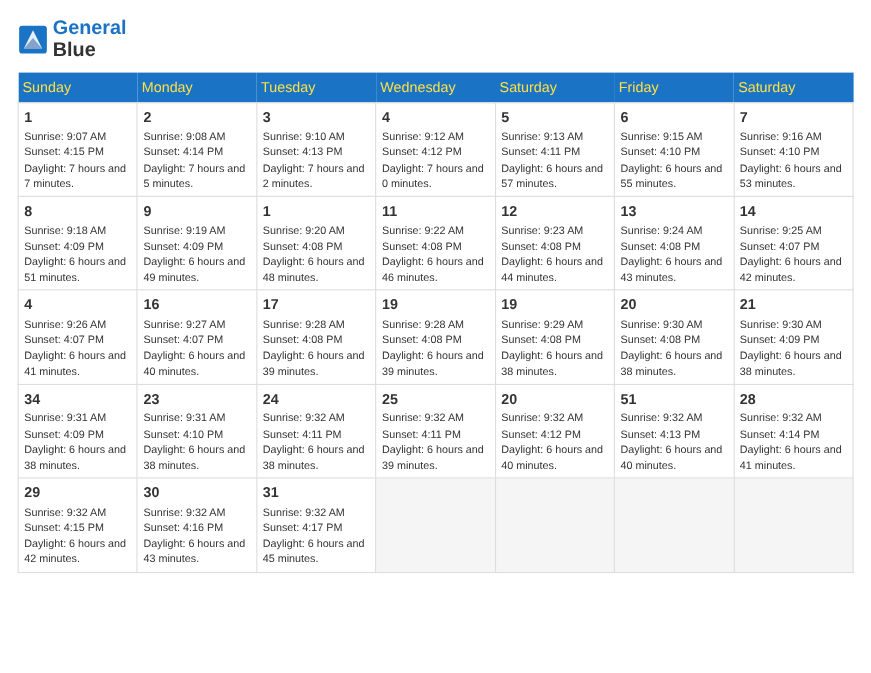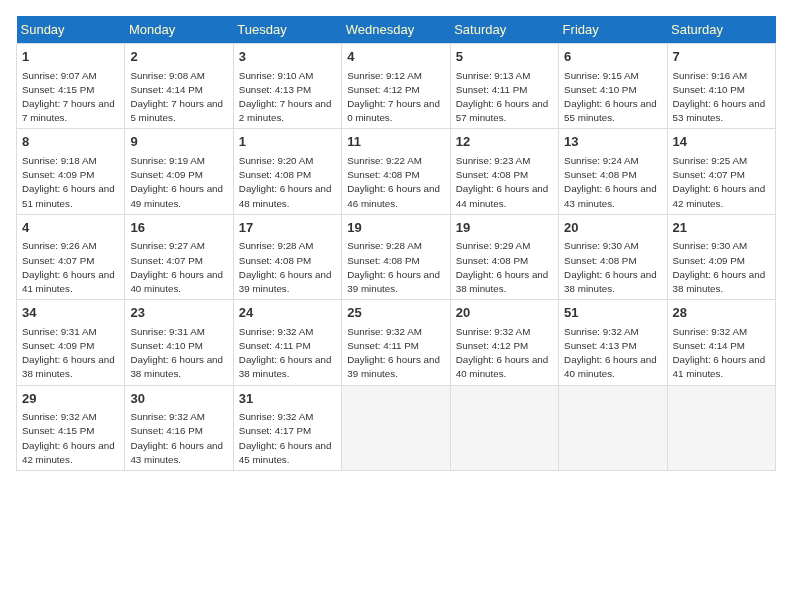--- a/index.html
+++ b/index.html
@@ -50,21 +50,21 @@
       font-size: 15px;
       color: #555;
     }
     table {
       width: 100%;
       border-collapse: collapse;
       font-size: 10.5px;
     }
     thead th {
       background-color: #1a73c5;
-      color: #fef9c3;
+      color: #fde047;
       padding: 6px 4px;
       text-align: left;
       font-size: 13px;
       font-weight: normal;
       margin-left: 12px;
     }
     tbody tr td {
       border: 1px solid #ddd;
       vertical-align: top;
       padding: 4px 5px;
@@ -85,20 +85,38 @@
     .day-info {
       font-size: 9.8px;
       color: #333;
       margin-top: 36px;
     }
   </style>
 </head>
 <body>
 
 <div class="container">
+  <div class="header">
+    <div class="logo">
+      <svg class="logo-icon" viewBox="0 0 40 40">
+        <rect x="2" y="2" width="36" height="36" rx="4" fill="#1a73c5"></rect>
+        <polygon points="8,32 20,8 32,32" fill="white" opacity="0.9"></polygon>
+        <polygon points="20,18 32,32 8,32" fill="#1a55a0" opacity="0.5"></polygon>
+      </svg>
+      <div>
+        <div class="logo-text">
+          <span>General</span><br><span style="color:#333">Blue</span>
+        </div>
+      </div>
+    </div>
+    <div class="title-block">
+      <div class="month-title"></div>
+      <div class="location"></div>
+    </div>
+  </div>
 
   <table>
     <thead>
       <tr id="header-row">
           <th>Sunday</th>
           <th>Monday</th>
           <th>Tuesday</th>
           <th>Wednesday</th>
           <th>Saturday</th>
           <th>Friday</th>

